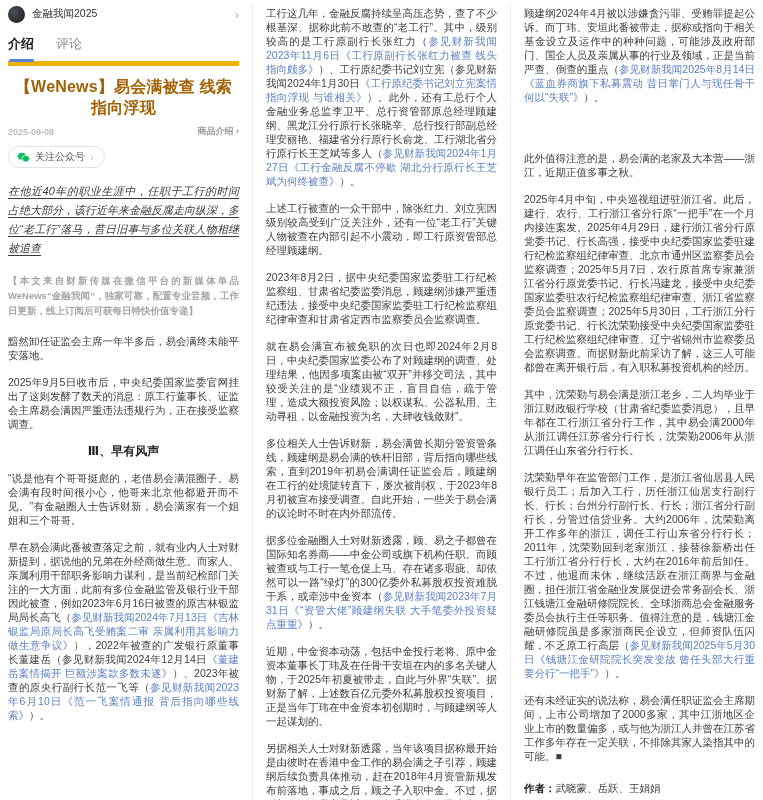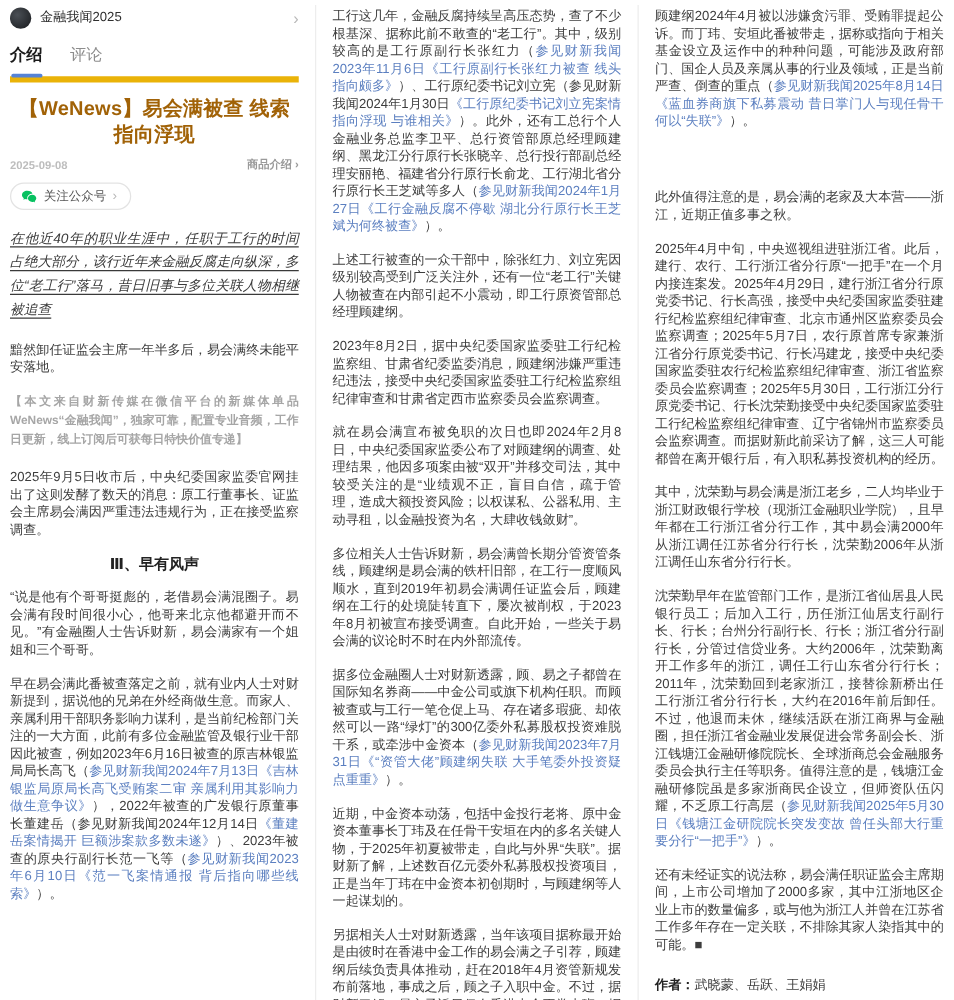--- a/index.html
+++ b/index.html
@@ -69,48 +69,48 @@
       <span style="display:inline-flex;">
         <svg viewBox="0 0 24 24" width="13" height="13" aria-hidden="true">
           <path fill="#07c160" d="M8.7 3C4.5 3 1.1 5.8 1.1 9.3c0 1.9 1 3.6 2.7 4.8l-.7 2.2 2.5-1.3c.9.3 1.9.5 3 .5h.6c-.2-.6-.3-1.2-.3-1.8 0-3.5 3.2-6.3 7.1-6.3h.5C16.2 4.8 12.8 3 8.7 3zm7.4 5.9c-3.4 0-6.2 2.4-6.2 5.3s2.8 5.3 6.2 5.3c.8 0 1.6-.1 2.3-.4l2.1 1.1-.6-1.9c1.4-1 2.3-2.4 2.3-4.1 0-2.9-2.7-5.3-6.1-5.3z"></path>
         </svg>
       </span>
       <span class="follow-label">关注公众号</span>
       <span class="chev">›</span>
     </div>
     <div class="blocks">
         <p class="blk intro">在他近40年的职业生涯中，任职于工行的时间占绝大部分，该行近年来金融反腐走向纵深，多位“老工行”落马，昔日旧事与多位关联人物相继被追查</p>
+        <p class="blk note">【本文来自财新传媒在微信平台的新媒体单品 WeNews“金融我闻”，独家可靠，配置专业音频，工作日更新，线上订阅后可获每日特快价值专递】</p>
         <p class="blk p">黯然卸任证监会主席一年半多后，易会满终未能平安落地。</p>
-        <p class="blk note">【本文来自财新传媒在微信平台的新媒体单品 WeNews“金融我闻”，独家可靠，配置专业音频，工作日更新，线上订阅后可获每日特快价值专递】</p>
         <p class="blk p">2025年9月5日收市后，中央纪委国家监委官网挂出了这则发酵了数天的消息：原工行董事长、证监会主席易会满因严重违法违规行为，正在接受监察调查。</p>
         <p class="blk heading">Ⅲ、早有风声</p>
         <p class="blk p">“说是他有个哥哥挺彪的，老借易会满混圈子。易会满有段时间很小心，他哥来北京他都避开而不见。”有金融圈人士告诉财新，易会满家有一个姐姐和三个哥哥。</p>
         <p class="blk p"><span>早在易会满此番被查落定之前，就有业内人士对财新提到，据说他的兄弟在外经商做生意。而家人、亲属利用干部职务影响力谋利，是当前纪检部门关注的一大方面，此前有多位金融监管及银行业干部因此被查，例如2023年6月16日被查的原吉林银监局局长高飞（</span><span class="link">参见财新我闻2024年7月13日《吉林银监局原局长高飞受贿案二审 亲属利用其影响力做生意争议》</span><span>），2022年被查的广发银行原董事长董建岳（参见财新我闻2024年12月14日</span><span class="link">《董建岳案情揭开 巨额涉案款多数未遂》</span><span>）、2023年被查的原央行副行长范一飞等（</span><span class="link">参见财新我闻2023年6月10日《范一飞案情通报 背后指向哪些线索》</span><span>）。</span></p>
       </div>
   </div>
 
   <div class="col col2-pad">
     <div class="blocks">
         <p class="blk p"><span>工行这几年，金融反腐持续呈高压态势，查了不少根基深、据称此前不敢查的“老工行”。其中，级别较高的是工行原副行长张红力（</span><span class="link">参见财新我闻2023年11月6日《工行原副行长张红力被查 线头指向颇多》</span><span>）、工行原纪委书记刘立宪（参见财新我闻2024年1月30日</span><span class="link">《工行原纪委书记刘立宪案情指向浮现 与谁相关》</span><span>）。此外，还有工总行个人金融业务总监李卫平、总行资管部原总经理顾建纲、黑龙江分行原行长张晓辛、总行投行部副总经理安丽艳、福建省分行原行长俞龙、工行湖北省分行原行长王芝斌等多人（</span><span class="link">参见财新我闻2024年1月27日《工行金融反腐不停歇 湖北分行原行长王芝斌为何终被查》</span><span>）。</span></p>
         <p class="blk p">上述工行被查的一众干部中，除张红力、刘立宪因级别较高受到广泛关注外，还有一位“老工行”关键人物被查在内部引起不小震动，即工行原资管部总经理顾建纲。</p>
         <p class="blk p">2023年8月2日，据中央纪委国家监委驻工行纪检监察组、甘肃省纪委监委消息，顾建纲涉嫌严重违纪违法，接受中央纪委国家监委驻工行纪检监察组纪律审查和甘肃省定西市监察委员会监察调查。</p>
         <p class="blk p">就在易会满宣布被免职的次日也即2024年2月8日，中央纪委国家监委公布了对顾建纲的调查、处理结果，他因多项案由被“双开”并移交司法，其中较受关注的是“业绩观不正，盲目自信，疏于管理，造成大额投资风险；以权谋私、公器私用、主动寻租，以金融投资为名，大肆收钱敛财”。</p>
-        <p class="blk p">多位相关人士告诉财新，易会满曾长期分管资管条线，顾建纲是易会满的铁杆旧部，在工行一度顺风顺水，直到2019年初易会满调任证监会后，顾建纲在工行的处境陡转直下，屡次被削权，于2023年8月初被宣布接受调查。自此开始，一些关于易会满的议论时不时在内外部流传。</p>
+        <p class="blk p">多位相关人士告诉财新，易会满曾长期分管资管条线，顾建纲是易会满的铁杆旧部，背后指向哪些线索，直到2019年初易会满调任证监会后，顾建纲在工行的处境陡转直下，屡次被削权，于2023年8月初被宣布接受调查。自此开始，一些关于易会满的议论时不时在内外部流传。</p>
         <p class="blk p"><span>据多位金融圈人士对财新透露，顾、易之子都曾在国际知名券商——中金公司或旗下机构任职。而顾被查或与工行一笔仓促上马、存在诸多瑕疵、却依然可以一路“绿灯”的300亿委外私募股权投资难脱干系，或牵涉中金资本（</span><span class="link">参见财新我闻2023年7月31日《“资管大佬”顾建纲失联 大手笔委外投资疑点重重》</span><span>）。</span></p>
         <p class="blk p">近期，中金资本动荡，包括中金投行老将、原中金资本董事长丁玮及在任骨干安垣在内的多名关键人物，于2025年初夏被带走，自此与外界“失联”。据财新了解，上述数百亿元委外私募股权投资项目，正是当年丁玮在中金资本初创期时，与顾建纲等人一起谋划的。</p>
         <p class="blk p">另据相关人士对财新透露，当年该项目据称最开始是由彼时在香港中金工作的易会满之子引荐，顾建纲后续负责具体推动，赶在2018年4月资管新规发布前落地，事成之后，顾之子入职中金。不过，据财新了解，易之子近日仍在香港中金正常上班，据称平时较低调。</p>
       </div>
   </div>
 
   <div class="col col2-pad">
     <div class="blocks">
         <p class="blk p"><span>顾建纲2024年4月被以涉嫌贪污罪、受贿罪提起公诉。而丁玮、安垣此番被带走，据称或指向于相关基金设立及运作中的种种问题，可能涉及政府部门、国企人员及亲属从事的行业及领域，正是当前严查、倒查的重点（</span><span class="link">参见财新我闻2025年8月14日《蓝血券商旗下私募震动 昔日掌门人与现任骨干何以“失联”》</span><span>）。</span></p>
         <div style="height: 34px;"></div>
         <p class="blk p">此外值得注意的是，易会满的老家及大本营——浙江，近期正值多事之秋。</p>
         <p class="blk p">2025年4月中旬，中央巡视组进驻浙江省。此后，建行、农行、工行浙江省分行原“一把手”在一个月内接连案发。2025年4月29日，建行浙江省分行原党委书记、行长高强，接受中央纪委国家监委驻建行纪检监察组纪律审查、北京市通州区监察委员会监察调查；2025年5月7日，农行原首席专家兼浙江省分行原党委书记、行长冯建龙，接受中央纪委国家监委驻农行纪检监察组纪律审查、浙江省监察委员会监察调查；2025年5月30日，工行浙江分行原党委书记、行长沈荣勤接受中央纪委国家监委驻工行纪检监察组纪律审查、辽宁省锦州市监察委员会监察调查。而据财新此前采访了解，这三人可能都曾在离开银行后，有入职私募投资机构的经历。</p>
-        <p class="blk p">其中，沈荣勤与易会满是浙江老乡，二人均毕业于浙江财政银行学校（现浙江金融职业学院），且早年都在工行浙江省分行工作，其中易会满2000年从浙江调任江苏省分行行长，沈荣勤2006年从浙江调任山东省分行行长。</p>
+        <p class="blk p">其中，沈荣勤与易会满是浙江老乡，二人均毕业于浙江财政银行学校（甘肃省纪委监委消息），且早年都在工行浙江省分行工作，其中易会满2000年从浙江调任江苏省分行行长，沈荣勤2006年从浙江调任山东省分行行长。</p>
         <p class="blk p"><span>沈荣勤早年在监管部门工作，是浙江省仙居县人民银行员工；后加入工行，历任浙江仙居支行副行长、行长；台州分行副行长、行长；浙江省分行副行长，分管过信贷业务。大约2006年，沈荣勤离开工作多年的浙江，调任工行山东省分行行长；2011年，沈荣勤回到老家浙江，接替徐新桥出任工行浙江省分行行长，大约在2016年前后卸任。不过，他退而未休，继续活跃在浙江商界与金融圈，担任浙江省金融业发展促进会常务副会长、浙江钱塘江金融研修院院长、全球浙商总会金融服务委员会执行主任等职务。值得注意的是，钱塘江金融研修院虽是多家浙商民企设立，但师资队伍闪耀，不乏原工行高层（</span><span class="link">参见财新我闻2025年5月30日《钱塘江金研院院长突发变故 曾任头部大行重要分行“一把手”》</span><span>）。</span></p>
         <p class="blk p">还有未经证实的说法称，易会满任职证监会主席期间，上市公司增加了2000多家，其中江浙地区企业上市的数量偏多，或与他为浙江人并曾在江苏省工作多年存在一定关联，不排除其家人染指其中的可能。■</p>
         <p class="blk author"><span class="author-label">作者：</span>武晓蒙、岳跃、王娟娟</p>
       </div>
   </div>
 
 </div>
 
 </body></html>

